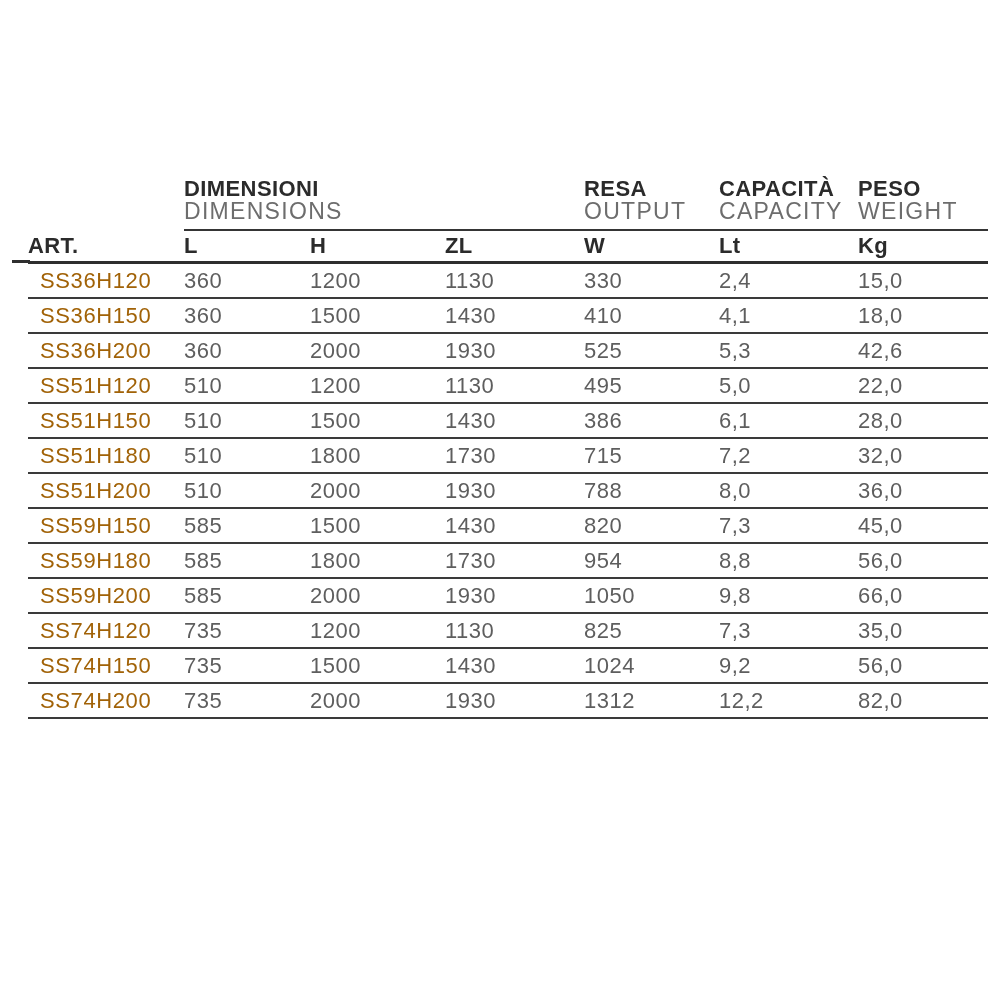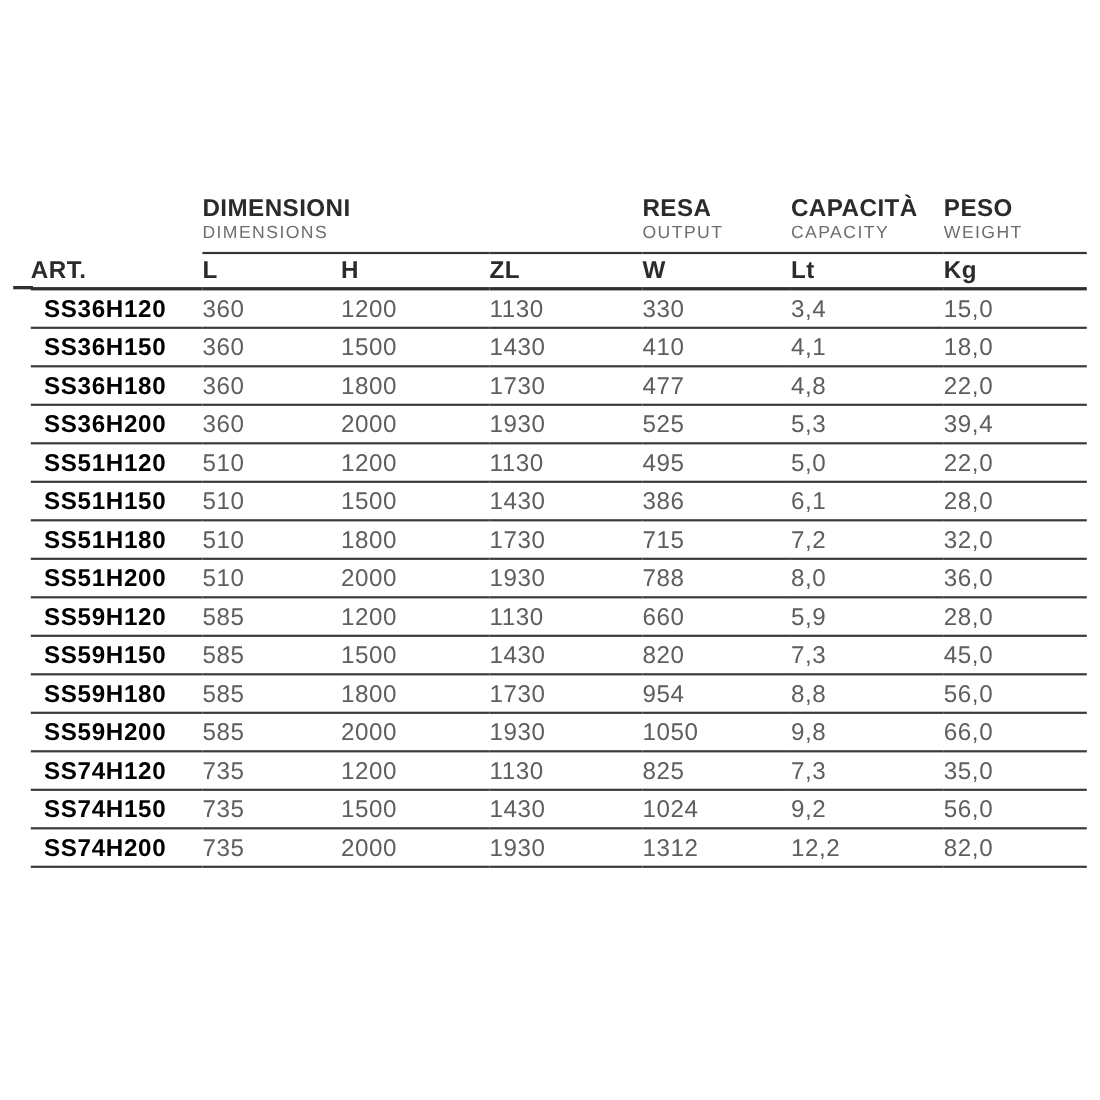--- a/index.html
+++ b/index.html
@@ -55,21 +55,21 @@
   .group-title {
     display: block;
     font-size: 22px;
     font-weight: bold;
     color: #2b2b2b;
     letter-spacing: 0.4px;
     line-height: 22px;
   }
   .group-sub {
     display: block;
-    font-size: 16px;
+    font-size: 23px;
     font-weight: normal;
     color: #6d6d6d;
     letter-spacing: 1.3px;
     line-height: 23px;
   }
 
   tr.cols th {
     text-align: left;
     font-size: 22px;
     font-weight: bold;
@@ -87,22 +87,22 @@
   tbody td {
     height: 33px;
     vertical-align: middle;
     padding: 0;
     font-size: 22px;
     border-bottom: 2px solid #3a3a3a;
     text-align: left;
     white-space: nowrap;
   }
   td.art {
-    font-weight: bold;
-    color: #000000;
+    font-weight: normal;
+    color: #a16207;
     letter-spacing: 0.6px;
   }
   td.val {
     font-weight: normal;
     color: #5e5e5e;
     letter-spacing: 0.5px;
   }
 </style>
 </head>
 <body>
@@ -150,49 +150,40 @@
           <th>Kg</th>
         </tr>
       </thead>
       <tbody>
           <tr>
             <td class="art">SS36H120</td>
             <td class="val">360</td>
             <td class="val">1200</td>
             <td class="val">1130</td>
             <td class="val">330</td>
-            <td class="val">3,4</td>
+            <td class="val">2,4</td>
             <td class="val">15,0</td>
           </tr>
           <tr>
             <td class="art">SS36H150</td>
             <td class="val">360</td>
             <td class="val">1500</td>
             <td class="val">1430</td>
             <td class="val">410</td>
             <td class="val">4,1</td>
             <td class="val">18,0</td>
           </tr>
           <tr>
-            <td class="art">SS36H180</td>
-            <td class="val">360</td>
-            <td class="val">1800</td>
-            <td class="val">1730</td>
-            <td class="val">477</td>
-            <td class="val">4,8</td>
-            <td class="val">22,0</td>
-          </tr>
-          <tr>
             <td class="art">SS36H200</td>
             <td class="val">360</td>
             <td class="val">2000</td>
             <td class="val">1930</td>
             <td class="val">525</td>
             <td class="val">5,3</td>
-            <td class="val">39,4</td>
+            <td class="val">42,6</td>
           </tr>
           <tr>
             <td class="art">SS51H120</td>
             <td class="val">510</td>
             <td class="val">1200</td>
             <td class="val">1130</td>
             <td class="val">495</td>
             <td class="val">5,0</td>
             <td class="val">22,0</td>
           </tr>
@@ -215,29 +206,20 @@
             <td class="val">32,0</td>
           </tr>
           <tr>
             <td class="art">SS51H200</td>
             <td class="val">510</td>
             <td class="val">2000</td>
             <td class="val">1930</td>
             <td class="val">788</td>
             <td class="val">8,0</td>
             <td class="val">36,0</td>
-          </tr>
-          <tr>
-            <td class="art">SS59H120</td>
-            <td class="val">585</td>
-            <td class="val">1200</td>
-            <td class="val">1130</td>
-            <td class="val">660</td>
-            <td class="val">5,9</td>
-            <td class="val">28,0</td>
           </tr>
           <tr>
             <td class="art">SS59H150</td>
             <td class="val">585</td>
             <td class="val">1500</td>
             <td class="val">1430</td>
             <td class="val">820</td>
             <td class="val">7,3</td>
             <td class="val">45,0</td>
           </tr>

